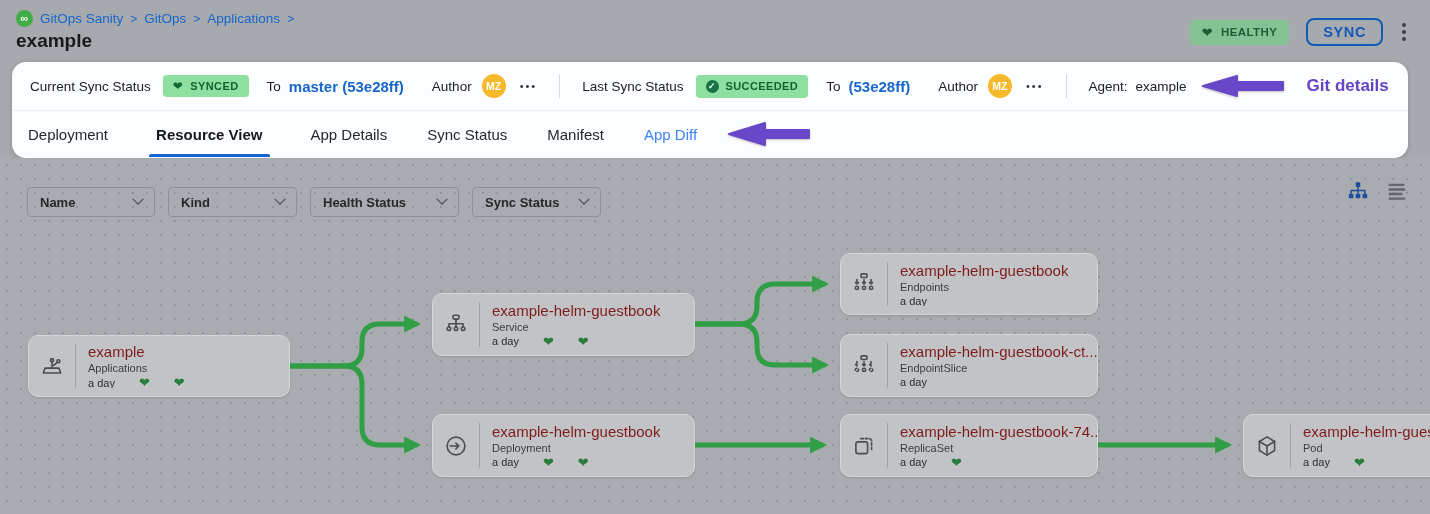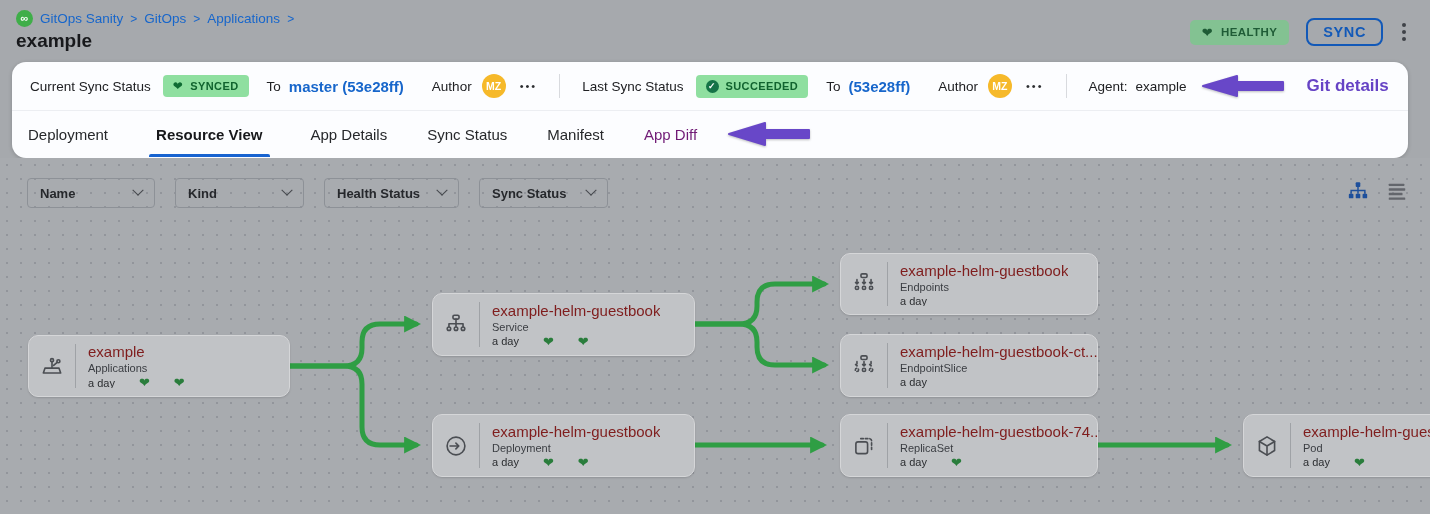--- a/index.html
+++ b/index.html
@@ -34,31 +34,31 @@
   .m-r-12{margin-right:12px} .m-r-18{margin-right:18px} .m-r-8{margin-right:8px} .m-r-28{margin-right:28px}
   .m-r-10{margin-right:10px} .m-r-14{margin-right:14px} .m-r-22{margin-right:22px}
   .ann-text { color:#6643c5; font-weight:bold; font-size:17px; }
   .ann-arrow { filter:drop-shadow(0 1px 1px rgba(0,0,0,.25)); flex:none; }
 
   
   .tabs-row { display:flex; align-items:center; height:47px; border-top:1px solid #eceef2; padding:0 0; }
   .tab { position:relative; height:100%; display:flex; align-items:center; padding:0 16px; font-size:15px; color:#26282b; cursor:pointer; }
   .tab.active { font-weight:bold; color:#17181b; }
   .tab.active::after { content:""; position:absolute; left:9px; right:9px; bottom:0; height:3px; background:#1763d0; border-radius:2px 2px 0 0; }
-  .tab.disabled { color:#701a75; }
+  .tab.disabled { color:#3b82f6; }
   .tabs-row .ann-arrow { margin-left:14px; }
   .tabs-row .ann-text { margin-left:24px; }
 
   
   .canvas { position:absolute; left:0; top:158px; width:1430px; height:356px; background-color:#a8abaf;
             background-image:radial-gradient(#92959b 1.1px, transparent 1.1px); background-size:14px 14px; }
-  .filter-bar { position:absolute; left:27px; top:20px; display:flex; gap:20px; }
+  .filter-bar { position:absolute; left:27px; top:29px; display:flex; gap:13px; }
   .filter-dd { display:flex; align-items:center; justify-content:space-between; height:30px; padding:0 12px; border:1px solid #8d9197; border-radius:4px; font-size:13px; font-weight:bold; color:#26282c; cursor:pointer; }
   .chev { width:8px; height:8px; border-right:1.8px solid #45484d; border-bottom:1.8px solid #45484d; transform:rotate(45deg) translate(-2px,-2px); }
-  .w128{width:128px}.w129{width:129px}.w135{width:135px}
+  .w128{width:128px}.w129{width:129px}.w135{width:149px}
   .view-toggle { position:absolute; right:22px; top:22px; display:flex; gap:17px; align-items:center; }
   .view-btn { cursor:pointer; display:flex; }
 
   .edges { position:absolute; left:0; top:0; pointer-events:none; }
 
   .node { position:absolute; display:flex; align-items:stretch; background:#c1c3c6; border:1px solid #d5d6d8; border-radius:10px; box-shadow:0 1px 2px rgba(0,0,0,.14); cursor:pointer; }
   .node-icon { width:46px; flex:none; display:flex; align-items:center; justify-content:center; }
   .node-body { border-left:1px solid #9fa2a6; margin:8px 0; padding:0 0 0 12px; display:flex; flex-direction:column; justify-content:center; gap:2px; overflow:hidden; }
   .node-title { font-size:15px; font-weight:500; color:#7f1d1d; white-space:nowrap; }
   .node-kind { font-size:11px; color:#3a3d42; }

